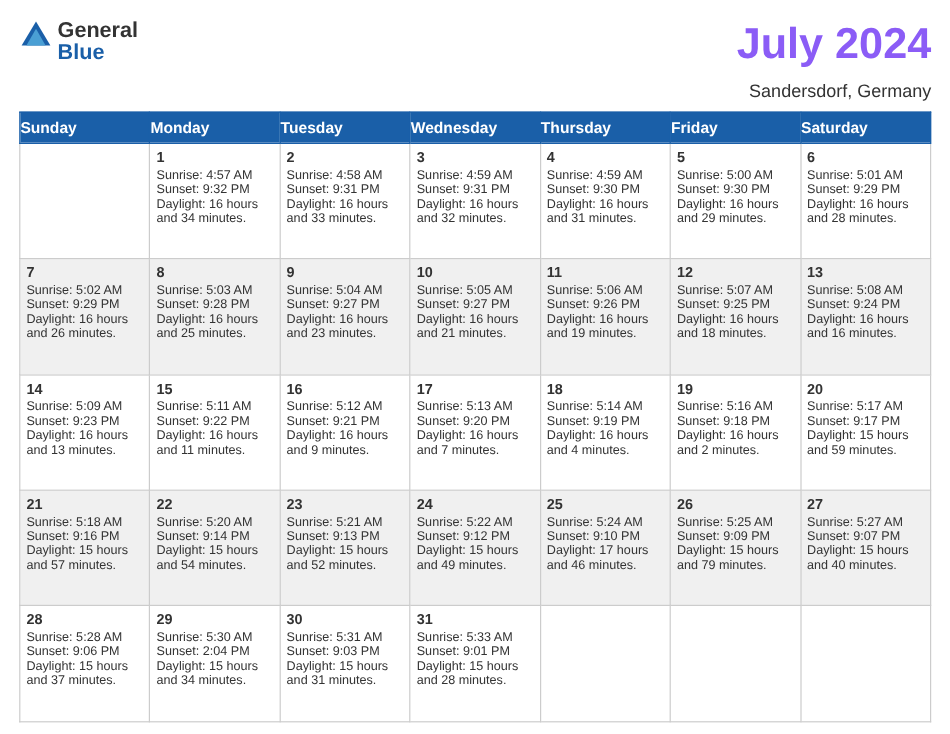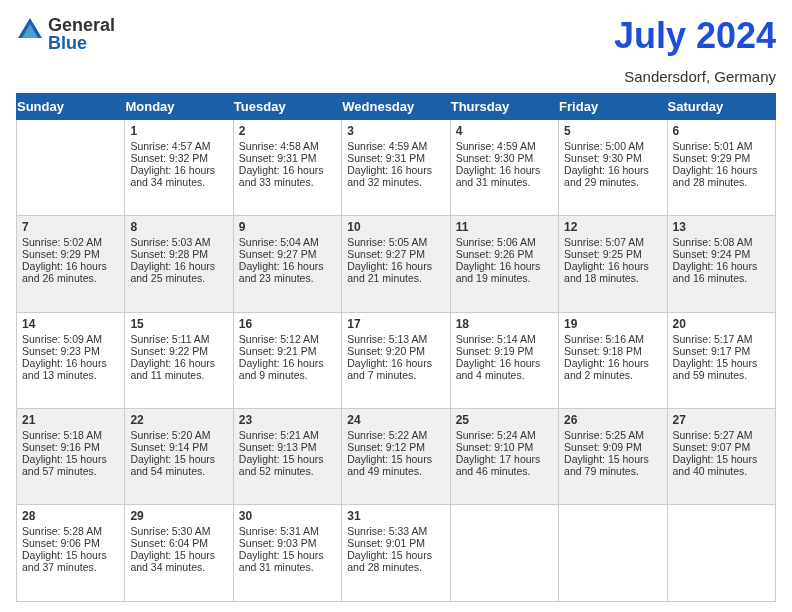--- a/index.html
+++ b/index.html
@@ -46,21 +46,21 @@
     .logo-icon {
       width: 28px;
       height: 28px;
     }
     .title-block {
       text-align: right;
     }
     .month-title {
       font-size: 36px;
       font-weight: bold;
-      color: #1d4ed8;
+      color: #8b5cf6;
       line-height: 1.1;
     }
     .subtitle {
       font-size: 15px;
       color: #333;
       margin-top: 12px;
     }
     .calendar {
       flex: 1;
       border: 1px solid #ccc;
@@ -251,21 +251,21 @@
         <span>Sunset: 9:07 PM</span><br>
         <span>Daylight: 15 hours and 40 minutes.</span></td>
         </tr>
         <tr class="row-white">
           <td><span class="day-num">28</span>
         <span>Sunrise: 5:28 AM</span><br>
         <span>Sunset: 9:06 PM</span><br>
         <span>Daylight: 15 hours and 37 minutes.</span></td>
           <td><span class="day-num">29</span>
         <span>Sunrise: 5:30 AM</span><br>
-        <span>Sunset: 6:04 PM</span><br>
+        <span>Sunset: 2:04 PM</span><br>
         <span>Daylight: 15 hours and 34 minutes.</span></td>
           <td><span class="day-num">30</span>
         <span>Sunrise: 5:31 AM</span><br>
         <span>Sunset: 9:03 PM</span><br>
         <span>Daylight: 15 hours and 31 minutes.</span></td>
           <td><span class="day-num">31</span>
         <span>Sunrise: 5:33 AM</span><br>
         <span>Sunset: 9:01 PM</span><br>
         <span>Daylight: 15 hours and 28 minutes.</span></td>
           <td class="empty-cell"></td>

